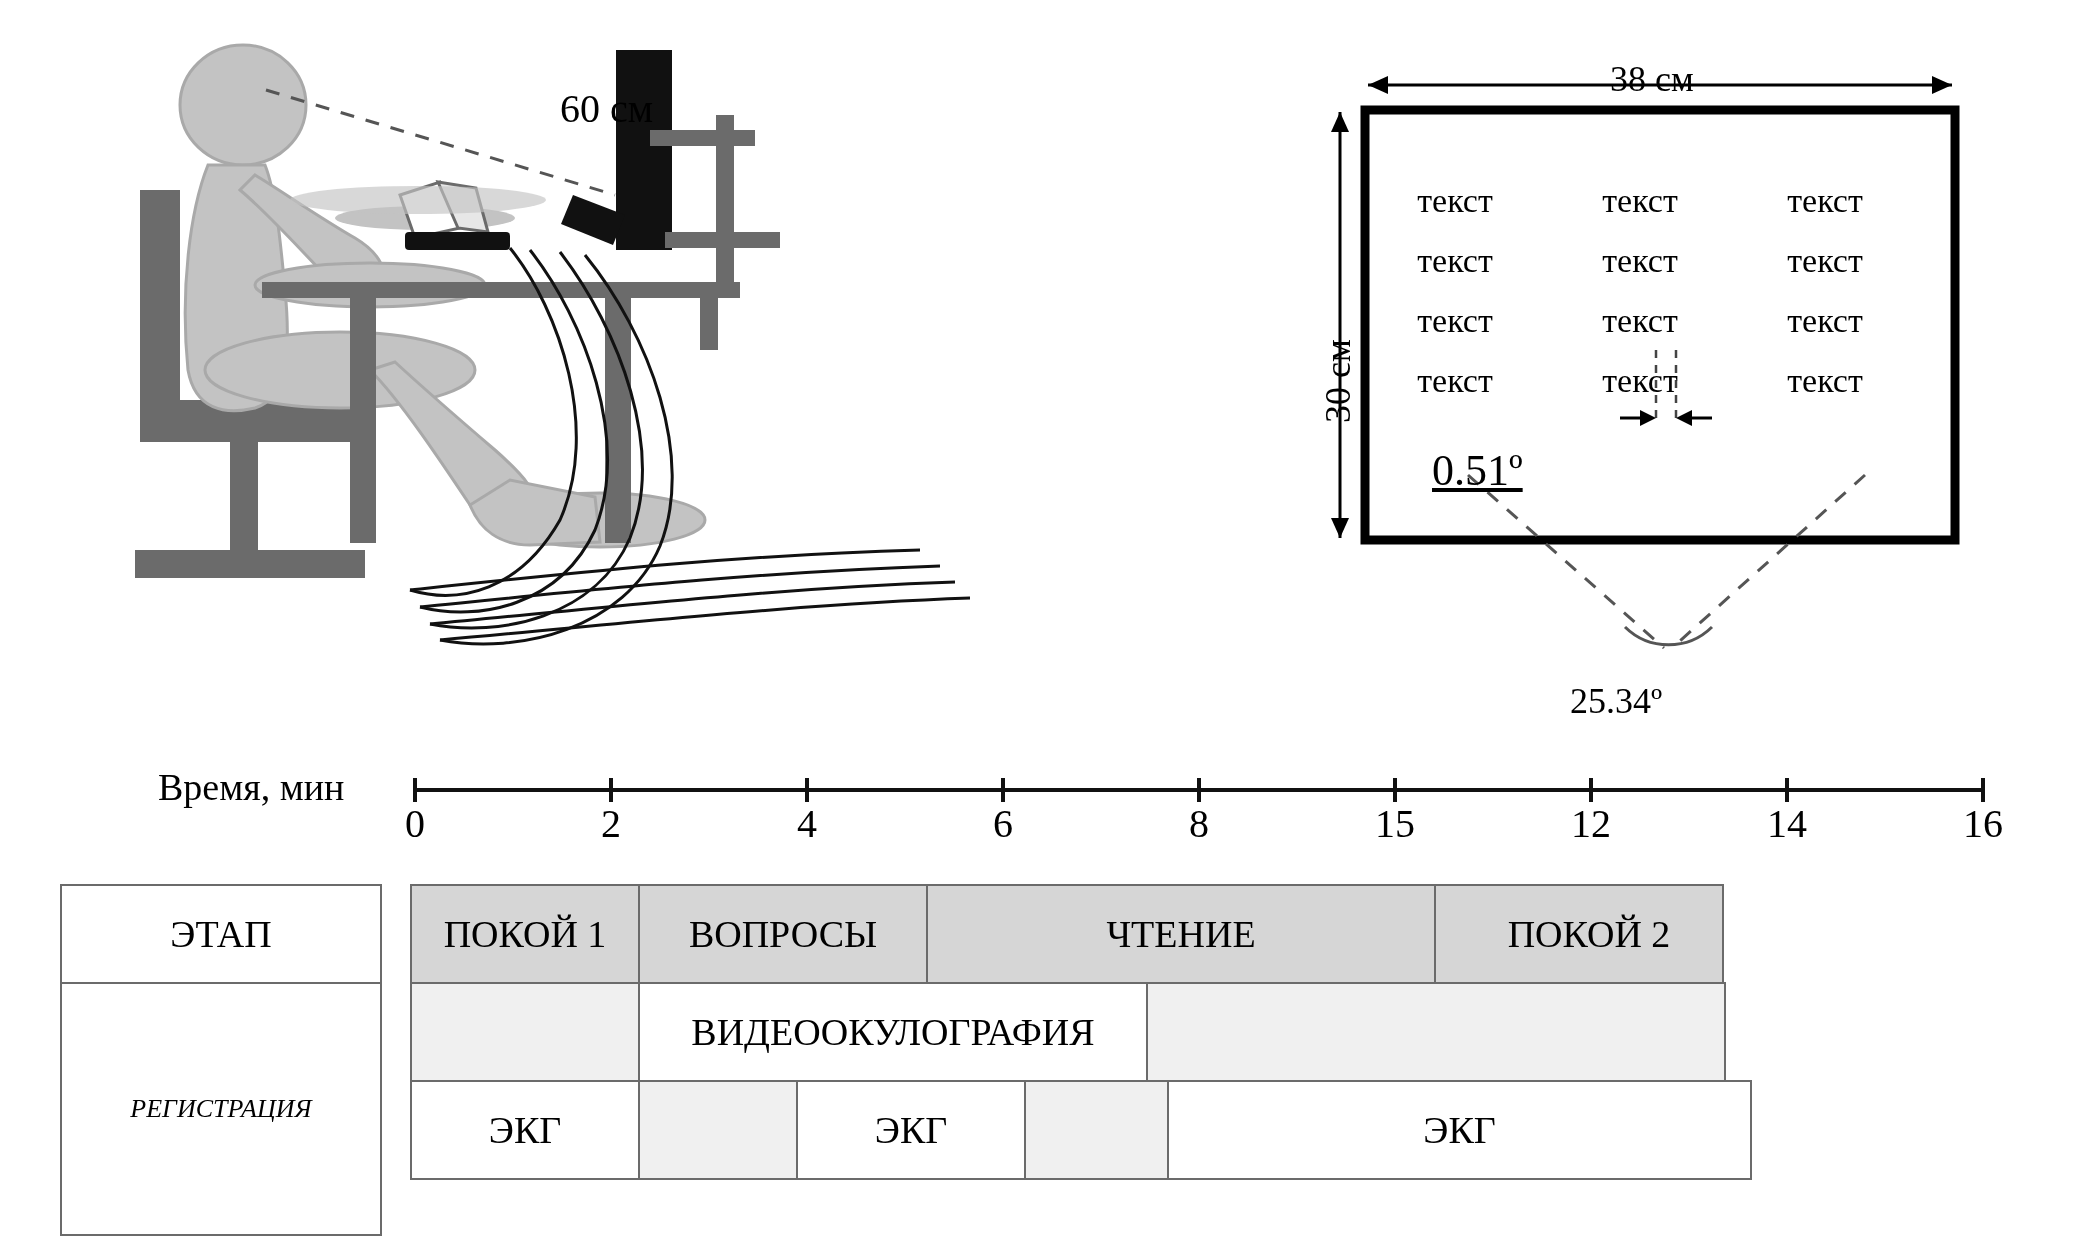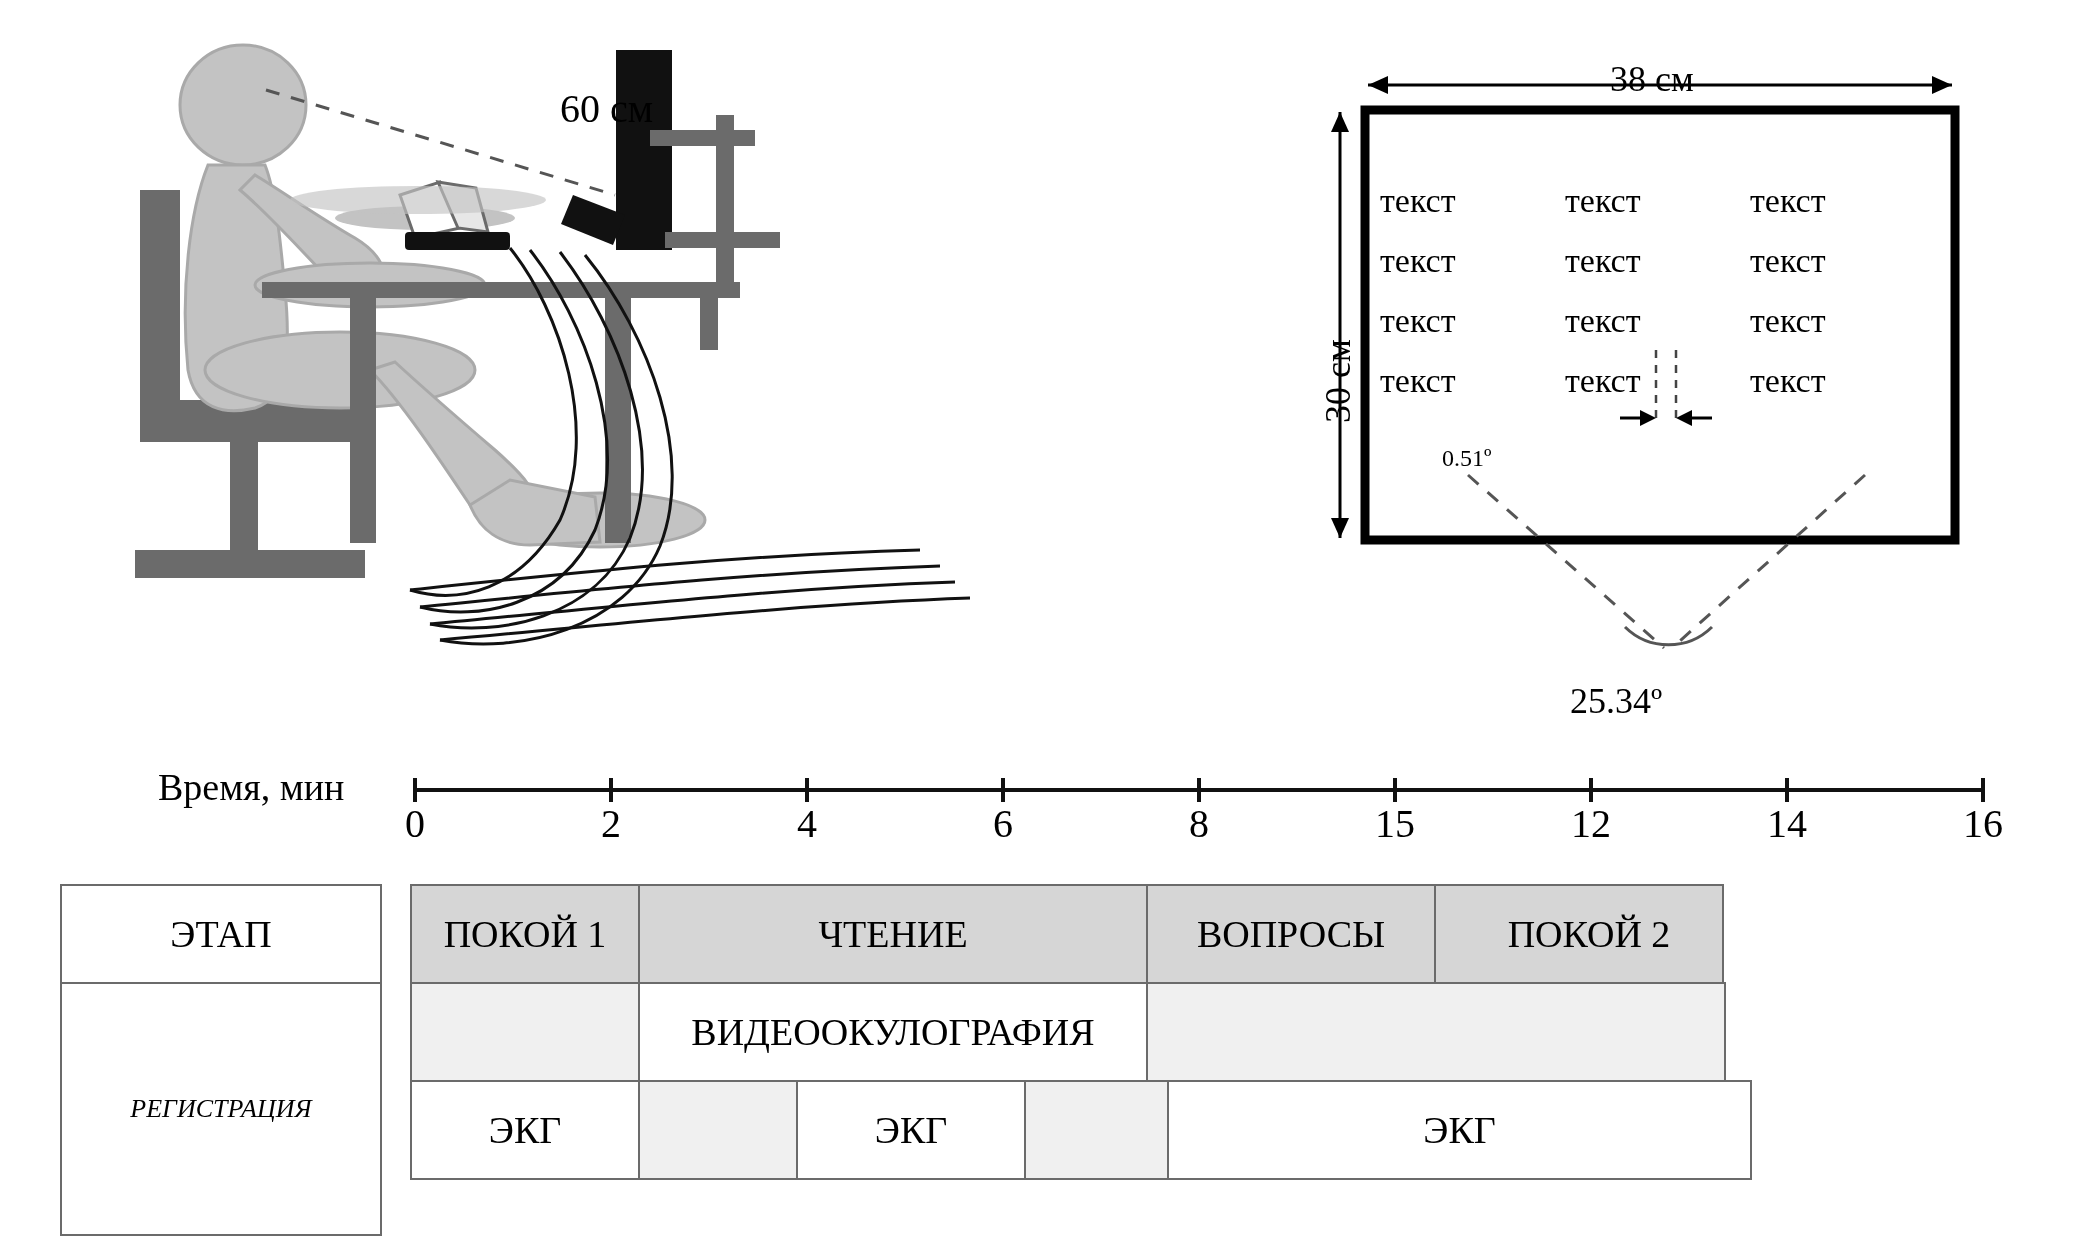--- a/index.html
+++ b/index.html
@@ -52,39 +52,39 @@
     color: #000;
     white-space: nowrap;
   }
   #label-width { left: 290px; top: 8px; text-align: right; }
   #label-height {
     left: -24px;
     top: 310px;
     transform: rotate(-90deg);
     transform-origin: center center;
   }
-  #label-angle-small { left: 122px; top: 395px; font-size: 24px; }
+  #label-angle-small { left: 112px; top: 395px; font-size: 44px; text-decoration: underline; }
   #label-angle-big { left: 250px; top: 630px; font-size: 36px; }
 
   .screen-text-grid {
     position: absolute;
     left: 60px;
     top: 132px;
     width: 520px;
   }
   .screen-text-row {
     display: flex;
     justify-content: space-between;
     margin-bottom: 22px;
   }
   .screen-text-cell {
     font-family: "Liberation Serif", serif;
     font-size: 34px;
     width: 150px;
-    text-align: left;
+    text-align: center;
   }
   #timeline-axis-label {
     position: absolute;
     left: 158px;
     top: 765px;
     font-size: 38px;
     font-family: "Liberation Serif", serif;
   }
   #axis-svg {
     position: absolute;
@@ -315,22 +315,22 @@
 
     <div class="lbl-col">
       <div class="lbl-cell" id="lbl-stage">ЭТАП</div>
       <div class="lbl-cell" id="lbl-reg">РЕГИСТРАЦИЯ</div>
     </div>
 
     <div class="grid-col">
 
       <div class="row r1">
         <div class="cell" style="width:230px;">ПОКОЙ 1</div>
+        <div class="cell" style="width:290px;">ВОПРОСЫ</div>
         <div class="cell" style="width:510px;">ЧТЕНИЕ</div>
-        <div class="cell" style="width:290px;">ВОПРОСЫ</div>
         <div class="cell" style="width:290px;padding-left:20px;">ПОКОЙ 2</div>
       </div>
 
       <div class="row r2">
         <div class="cell empty-shade" style="width:230px;"></div>
         <div class="cell" style="width:510px;">ВИДЕООКУЛОГРАФИЯ</div>
         <div class="cell empty-shade" style="width:580px;"></div>
       </div>
 
       <div class="row r3">

